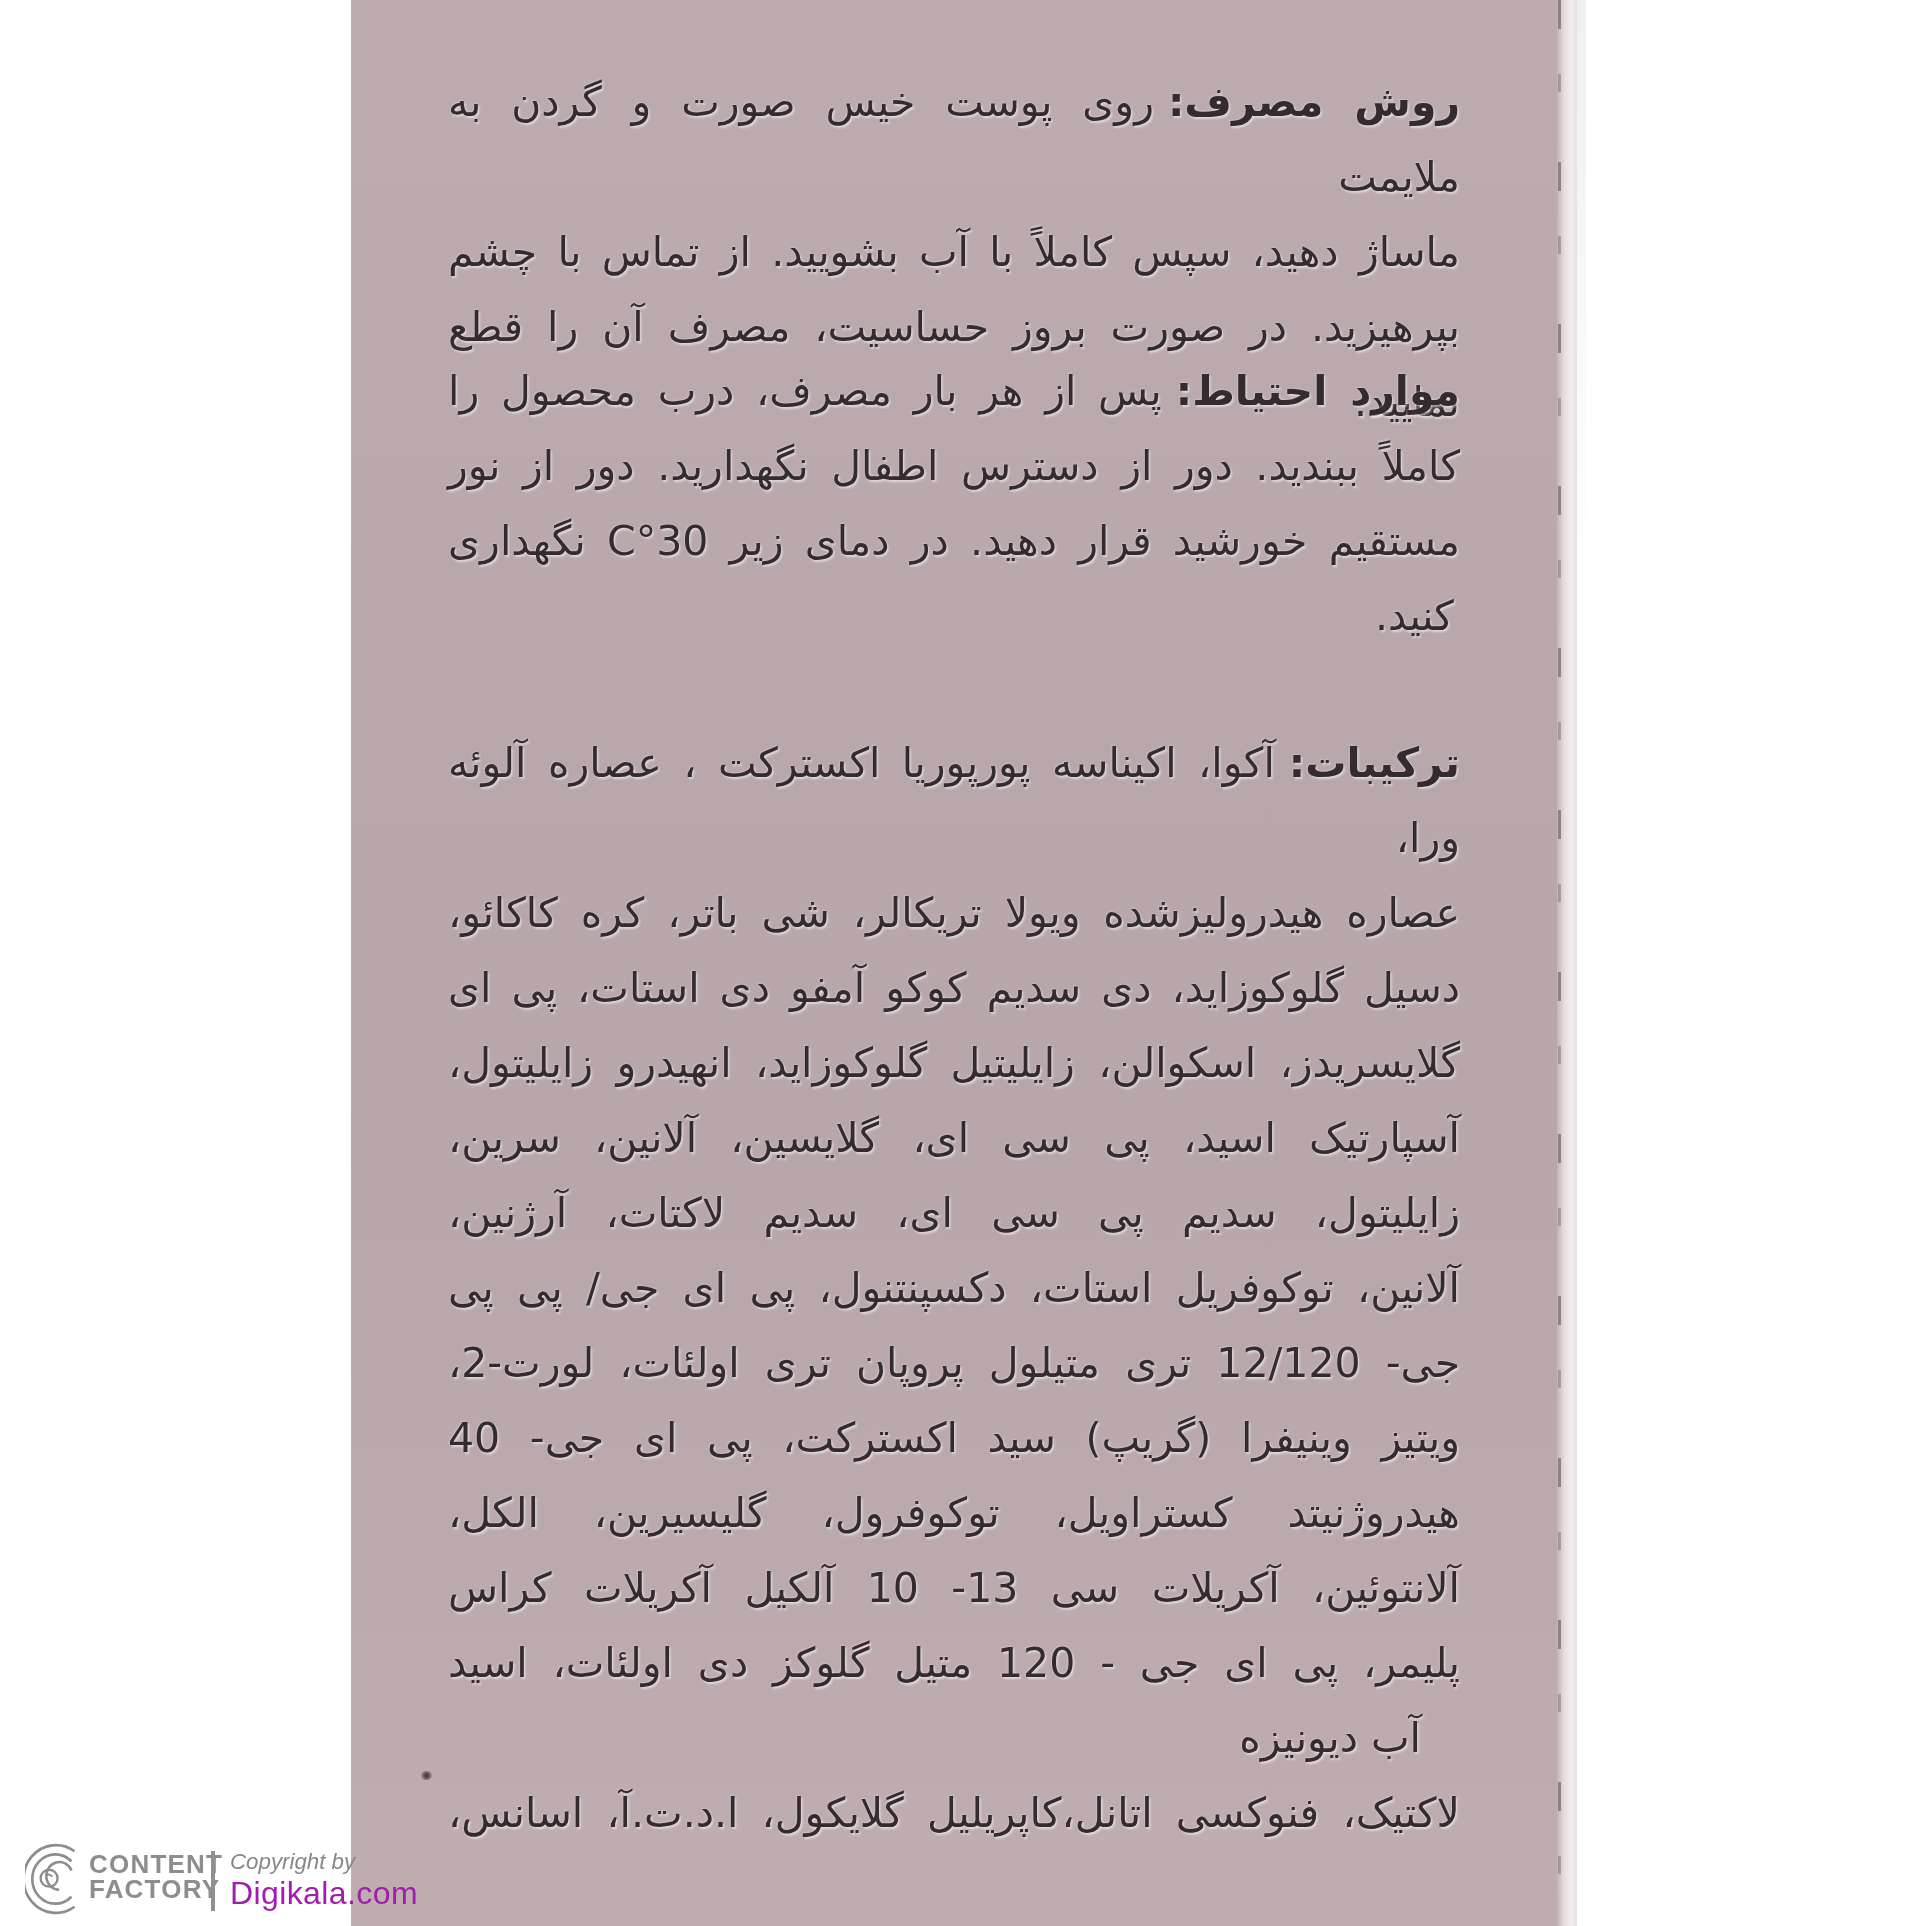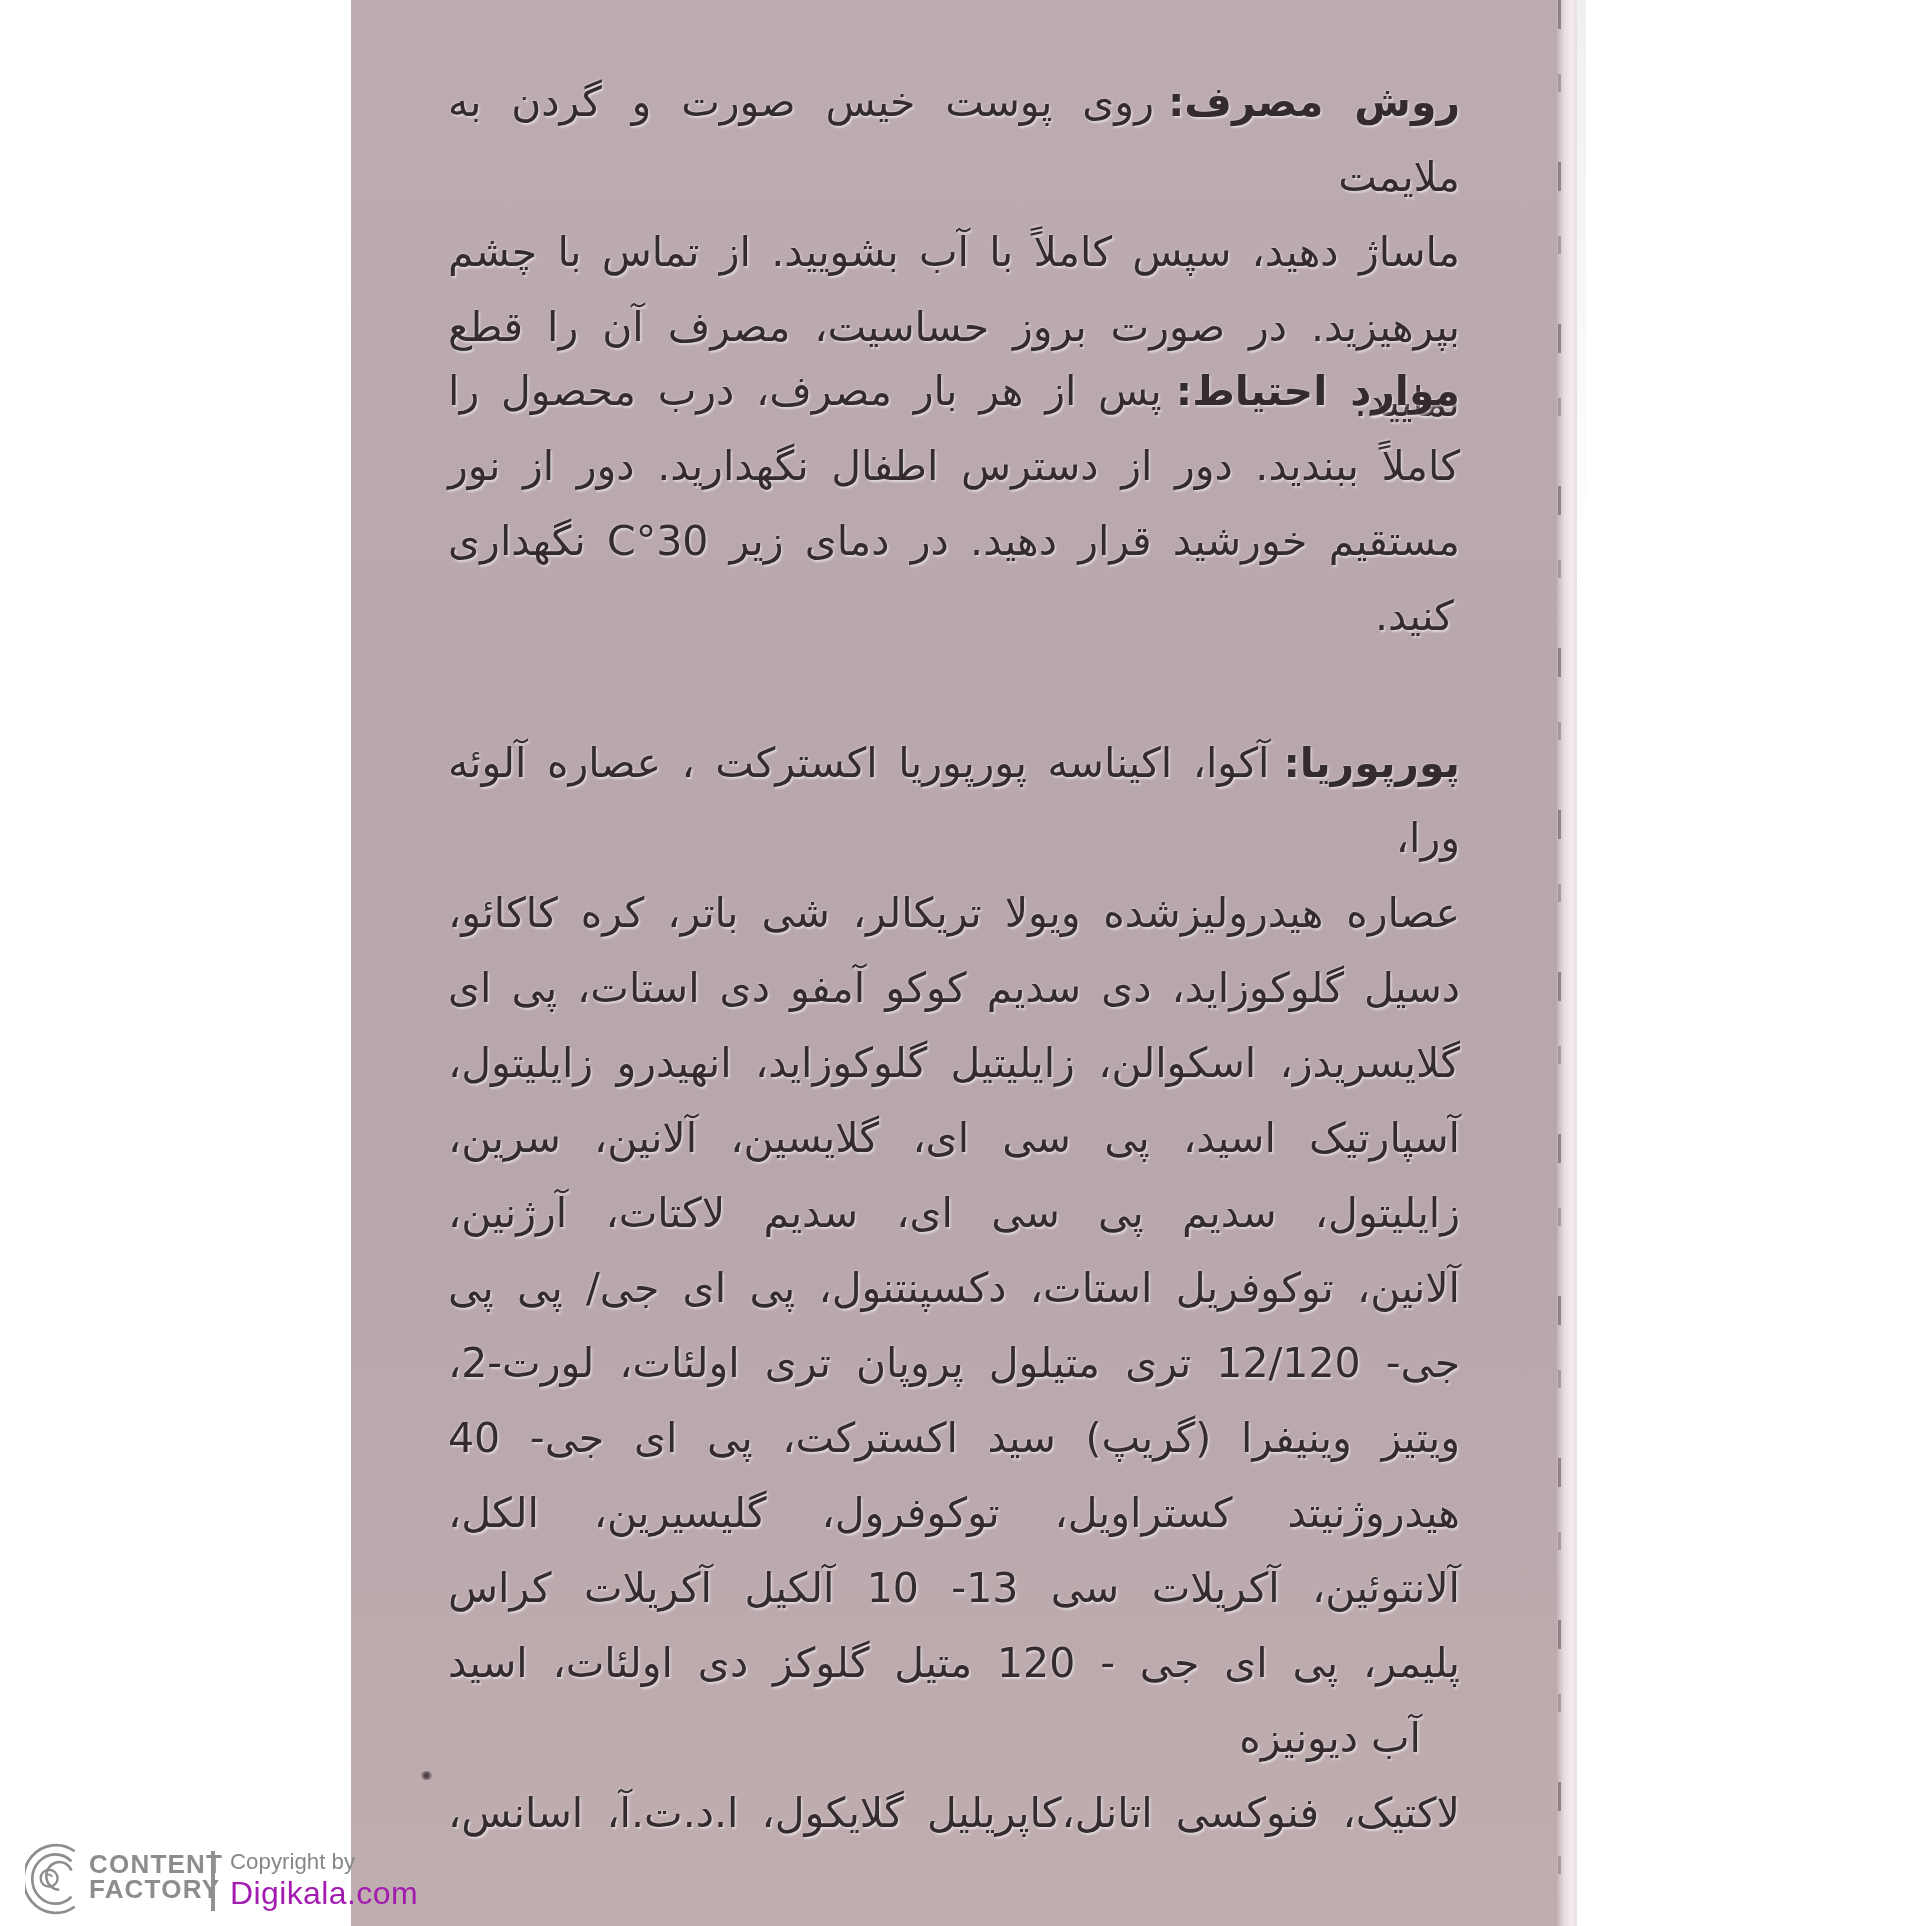--- a/index.html
+++ b/index.html
@@ -52,21 +52,21 @@
     position:absolute;left:89px;top:1852px;
     font-family:"Liberation Sans","DejaVu Sans",sans-serif;
     font-weight:bold;font-size:26px;line-height:25.4px;letter-spacing:1.2px;
     color:#8b8d8f;
   }
   .wm-divider{position:absolute;left:211px;top:1851px;width:3.9px;height:60px;background:#8e9092;}
   .wm-credit{
     position:absolute;left:230px;top:1848px;
     font-family:"Liberation Sans","DejaVu Sans",sans-serif;color:#85888b;
   }
-  .wm-credit .l1{font-size:22.3px;line-height:28px;}
+  .wm-credit .l1{font-size:22.3px;line-height:28px;font-style:italic;}
   .wm-credit .l2{font-size:32px;line-height:35px;color:#a21caf;letter-spacing:0.4px;}
 </style>
 </head>
 <body>
 
 <div class="package"></div>
 <div class="package-edge"></div>
 <div class="edge-glare"></div>
 <div class="blemish"></div>
 
@@ -79,21 +79,21 @@
   </div>
 
   <div class="section sec-caution">
     <div class="line"><span class="sec-title">موارد احتیاط:</span><span>پس از هر بار مصرف، درب محصول را</span></div>
     <div class="line">کاملاً ببندید. دور از دسترس اطفال نگهدارید. دور از نور</div>
     <div class="line">مستقیم خورشید قرار دهید. در دمای زیر 30°C نگهداری</div>
     <div class="line endline indent-sm">کنید.</div>
   </div>
 
   <div class="section sec-ingredients">
-    <div class="line"><span class="sec-title">پورپوریا:</span><span>آکوا، اکیناسه پورپوریا اکسترکت ، عصاره آلوئه ورا،</span></div>
+    <div class="line"><span class="sec-title">ترکیبات:</span><span>آکوا، اکیناسه پورپوریا اکسترکت ، عصاره آلوئه ورا،</span></div>
     <div class="line">عصاره هیدرولیزشده ویولا تریکالر، شی باتر، کره کاکائو،</div>
     <div class="line">دسیل گلوکوزاید، دی سدیم کوکو آمفو دی استات، پی ای</div>
     <div class="line">گلایسریدز، اسکوالن، زایلیتیل گلوکوزاید، انهیدرو زایلیتول،</div>
     <div class="line">آسپارتیک اسید، پی سی ای، گلایسین، آلانین، سرین،</div>
     <div class="line">زایلیتول، سدیم پی سی ای، سدیم لاکتات، آرژنین،</div>
     <div class="line">آلانین، توکوفریل استات، دکسپنتنول، پی ای جی/ پی پی</div>
     <div class="line">جی- 12/120 تری متیلول پروپان تری اولئات، لورت-2،</div>
     <div class="line">ویتیز وینیفرا (گریپ) سید اکسترکت، پی ای جی- 40</div>
     <div class="line">هیدروژنیتد کستراویل، توکوفرول، گلیسیرین، الکل،</div>
     <div class="line">آلانتوئین، آکریلات سی 13- 10 آلکیل آکریلات کراس</div>

